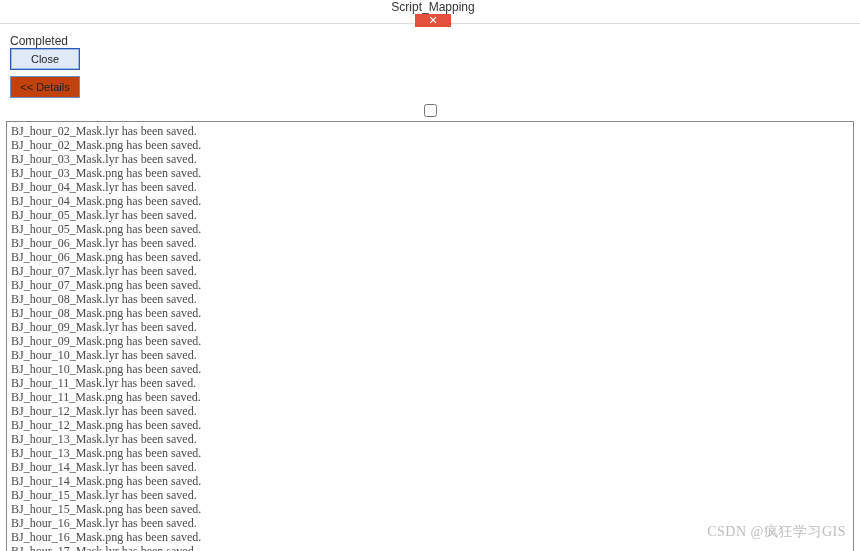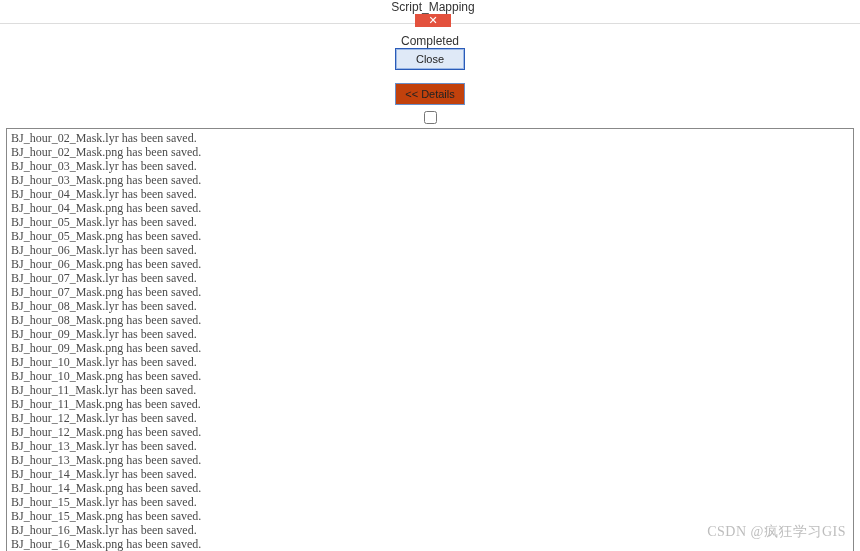--- a/index.html
+++ b/index.html
@@ -28,32 +28,32 @@
     color: #fff;
     display: flex;
     align-items: center;
     justify-content: center;
     font-size: 11px;
     cursor: default;
   }
   .header-row {
     display: flex;
     justify-content: space-between;
-    align-items: center;
+    align-items: flex-start;
     padding: 8px 10px 4px 10px;
   }
   .status {
     font-size: 12px;
     color: #333;
     padding-top: 2px;
   }
   .btn-stack {
     display: flex;
     flex-direction: column;
-    gap: 13px;
+    gap: 6px;
   }
   .win-btn {
     width: 70px;
     height: 22px;
     font-size: 11px;
     background: #c2410c;
     border: 1px solid #6a8ec8;
     color: #222;
     cursor: default;
     padding: 0;

